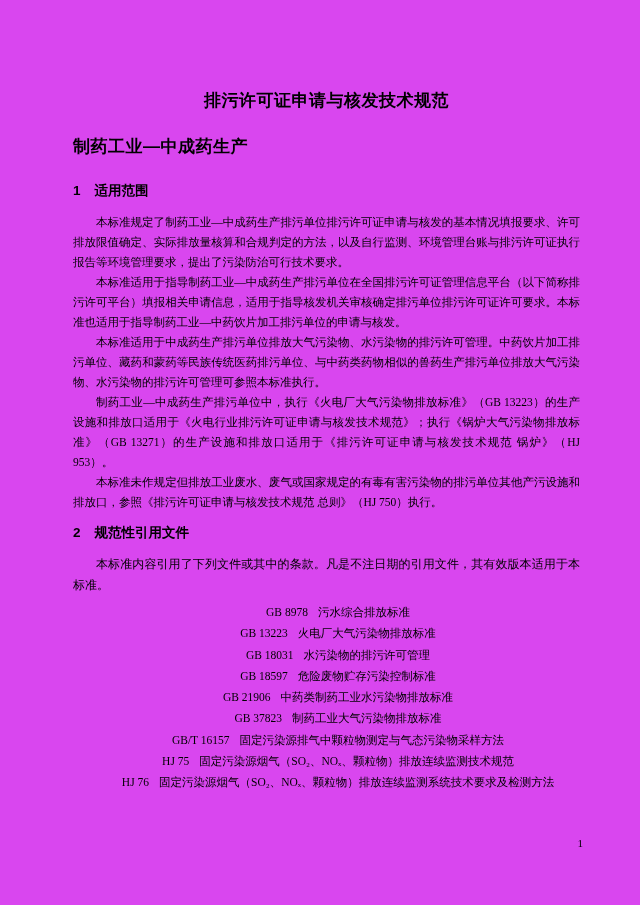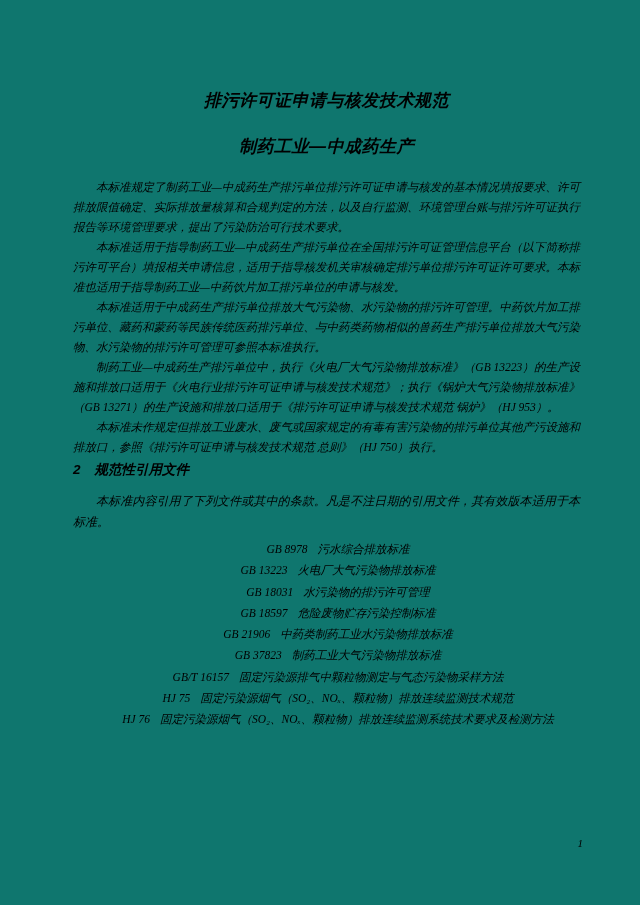--- a/index.html
+++ b/index.html
@@ -1,65 +1,64 @@
 <!DOCTYPE html>
 <html><head>
 <meta charset="utf-8">
 <style>
   html, body { margin: 0; padding: 0; background: #e8e8e8; }
   .page {
     position: relative;
     width: 640px;
     height: 905px;
     margin: 0;
-    background: #0f766e;
+    background: #d946ef;
     color: #000000;
     font-family: "Liberation Serif", "DejaVu Serif", serif;
     overflow: hidden;
-    font-style: italic;
   }
   .content {
     margin-left: 73px;
     width: 507px;
   }
   .doc-title {
     margin: 88px 0 0 0;
     font-family: "Liberation Sans", "DejaVu Sans", sans-serif;
     font-weight: 700;
     font-size: 17px;
     line-height: 25px;
     text-align: center;
     letter-spacing: 0.5px;
   }
   .doc-subtitle {
     margin: 21px 0 0 0;
     font-family: "Liberation Sans", "DejaVu Sans", sans-serif;
     font-weight: 700;
     font-size: 17px;
     line-height: 25px;
-    text-align: center;
+    text-align: left;
     letter-spacing: 0.5px;
   }
   .section-heading {
     margin-top: 23px;
     font-family: "Liberation Sans", "DejaVu Sans", sans-serif;
     font-weight: 700;
     font-size: 13.5px;
     line-height: 18px;
   }
-  .section-heading.second { margin-top: 4px; }
+  .section-heading.second { margin-top: 12px; }
   .sec-num { display: inline-block; margin-right: 14px; }
   .body-para {
     margin: 0;
     font-size: 11.5px;
     line-height: 20px;
     text-align: justify;
     text-indent: 23px;
   }
-  .body-para.first { margin-top: 18px; }
+  .body-para.first { margin-top: 12px; }
   .intro-para {
     margin: 12px 0 0 0;
     font-size: 12px;
     line-height: 21px;
     text-align: justify;
     text-indent: 23px;
   }
   .ref-list { margin-top: 6px; text-align: center; }
   .ref-item {
     padding-left: 23px;
@@ -78,20 +77,23 @@
 </style>
 </head>
 <body>
 
 <div class="page">
   <div class="content">
 
     <div class="doc-title">排污许可证申请与核发技术规范</div>
     <div class="doc-subtitle">制药工业—中成药生产</div>
 
+    <div class="section-heading">
+      <span class="sec-num">1</span><span class="sec-title">适用范围</span>
+    </div>
 
     <p class="body-para first">本标准规定了制药工业—中成药生产排污单位排污许可证申请与核发的基本情况填报要求、许可排放限值确定、实际排放量核算和合规判定的方法，以及自行监测、环境管理台账与排污许可证执行报告等环境管理要求，提出了污染防治可行技术要求。</p>
     <p class="body-para">本标准适用于指导制药工业—中成药生产排污单位在全国排污许可证管理信息平台（以下简称排污许可平台）填报相关申请信息，适用于指导核发机关审核确定排污单位排污许可证许可要求。本标准也适用于指导制药工业—中药饮片加工排污单位的申请与核发。</p>
     <p class="body-para">本标准适用于中成药生产排污单位排放大气污染物、水污染物的排污许可管理。中药饮片加工排污单位、藏药和蒙药等民族传统医药排污单位、与中药类药物相似的兽药生产排污单位排放大气污染物、水污染物的排污许可管理可参照本标准执行。</p>
     <p class="body-para">制药工业—中成药生产排污单位中，执行《火电厂大气污染物排放标准》（GB 13223）的生产设施和排放口适用于《火电行业排污许可证申请与核发技术规范》；执行《锅炉大气污染物排放标准》（GB 13271）的生产设施和排放口适用于《排污许可证申请与核发技术规范 锅炉》（HJ 953）。</p>
     <p class="body-para">本标准未作规定但排放工业废水、废气或国家规定的有毒有害污染物的排污单位其他产污设施和排放口，参照《排污许可证申请与核发技术规范 总则》（HJ 750）执行。</p>
 
     <div class="section-heading second">
       <span class="sec-num">2</span><span class="sec-title">规范性引用文件</span>
     </div>

